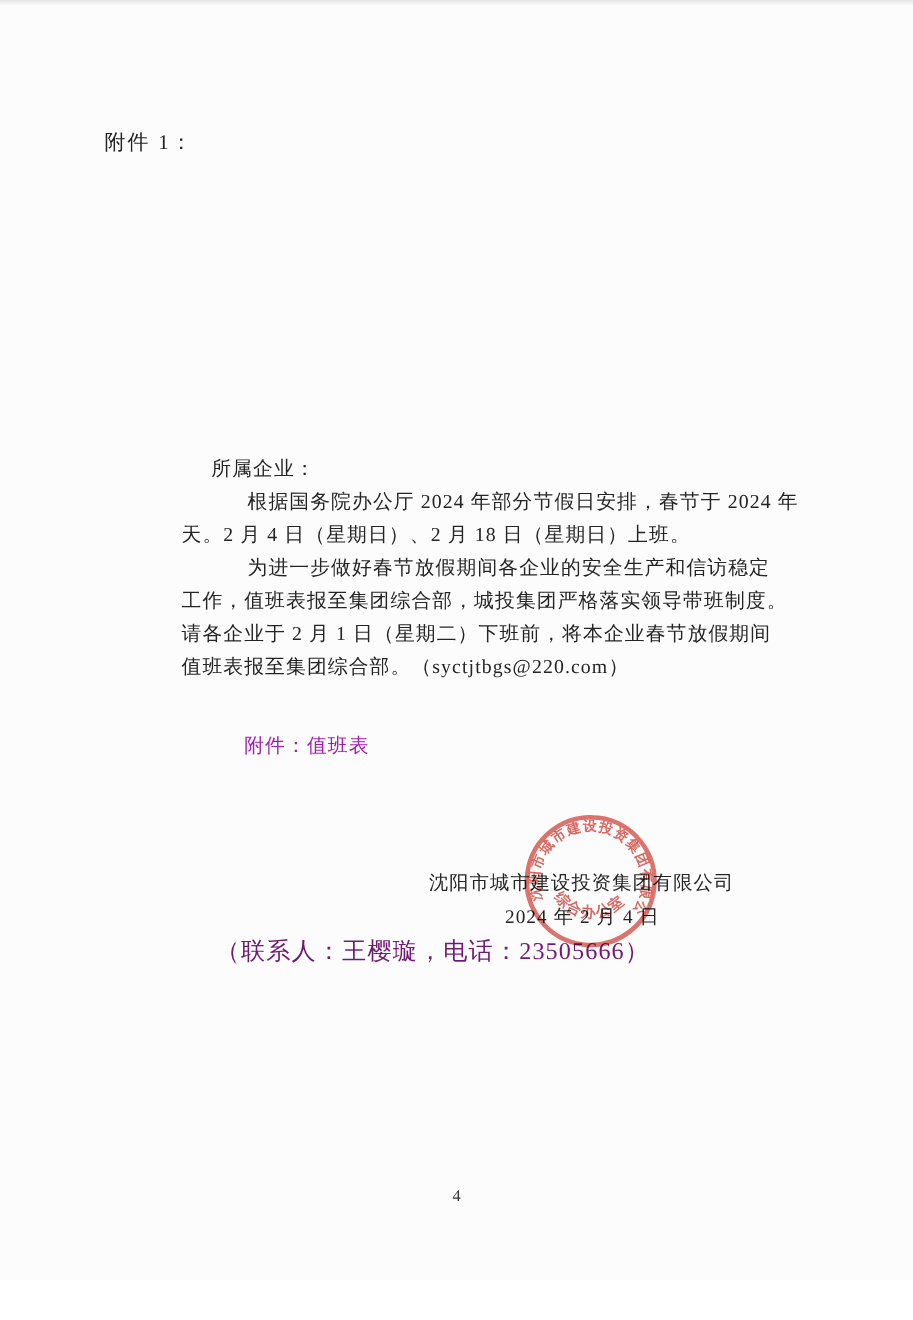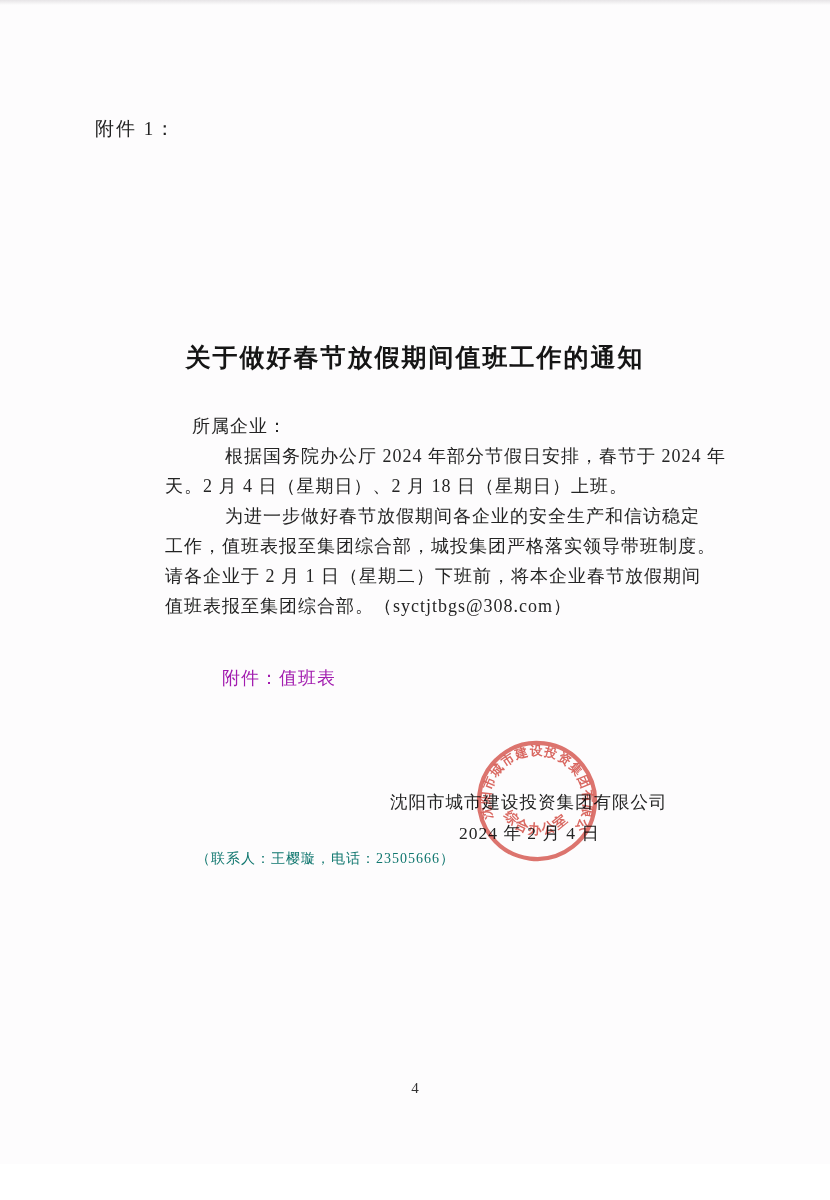--- a/index.html
+++ b/index.html
@@ -45,21 +45,21 @@
     font-size: 17.5px; letter-spacing: 1px; color: #242424;
     white-space: nowrap;
   }
   .sig-date {
     position: absolute; left: 459px; top: 821px;
     font-size: 17.5px; letter-spacing: 1px; color: #242424;
     white-space: nowrap;
   }
   .sig-contact {
     position: absolute; left: 196px; top: 850px;
-    font-size: 14px; letter-spacing: 1px; color: #0f766e;
+    font-size: 22px; letter-spacing: 1px; color: #701a75;
     white-space: nowrap;
   }
   .seal {
     position: absolute; left: 474px; top: 738px;
     width: 126px; height: 126px;
     transform: rotate(7deg);
     mix-blend-mode: multiply;
     opacity: 0.88;
   }
   .page-number {
@@ -68,30 +68,29 @@
   }
 </style>
 </head>
 <body>
 
 <div class="page">
   <div class="scan-edge"></div>
 
   <div class="attachment-label">附件 1：</div>
 
-  <div class="title">关于做好春节放假期间值班工作的通知</div>
 
   <div class="body-block">
     <div class="body-line salutation">所属企业：</div>
     <div class="body-line indent">根据国务院办公厅 2024 年部分节假日安排，春节于 2024 年</div>
     <div class="body-line">天。2 月 4 日（星期日）、2 月 18 日（星期日）上班。</div>
     <div class="body-line indent">为进一步做好春节放假期间各企业的安全生产和信访稳定</div>
     <div class="body-line">工作，值班表报至集团综合部，城投集团严格落实领导带班制度。</div>
     <div class="body-line">请各企业于 2 月 1 日（星期二）下班前，将本企业春节放假期间</div>
-    <div class="body-line">值班表报至集团综合部。（syctjtbgs@308.com）</div>
+    <div class="body-line">值班表报至集团综合部。（syctjtbgs@220.com）</div>
   </div>
 
   <div class="attachment-note">附件：值班表</div>
 
   <div class="sig-company">沈阳市城市建设投资集团有限公司</div>
   <div class="sig-date">2024 年 2 月 4 日</div>
   <div class="sig-contact">（联系人：王樱璇，电话：23505666）</div>
 
   <svg class="seal" viewBox="0 0 126 126" xmlns="http://www.w3.org/2000/svg">
     <defs>

